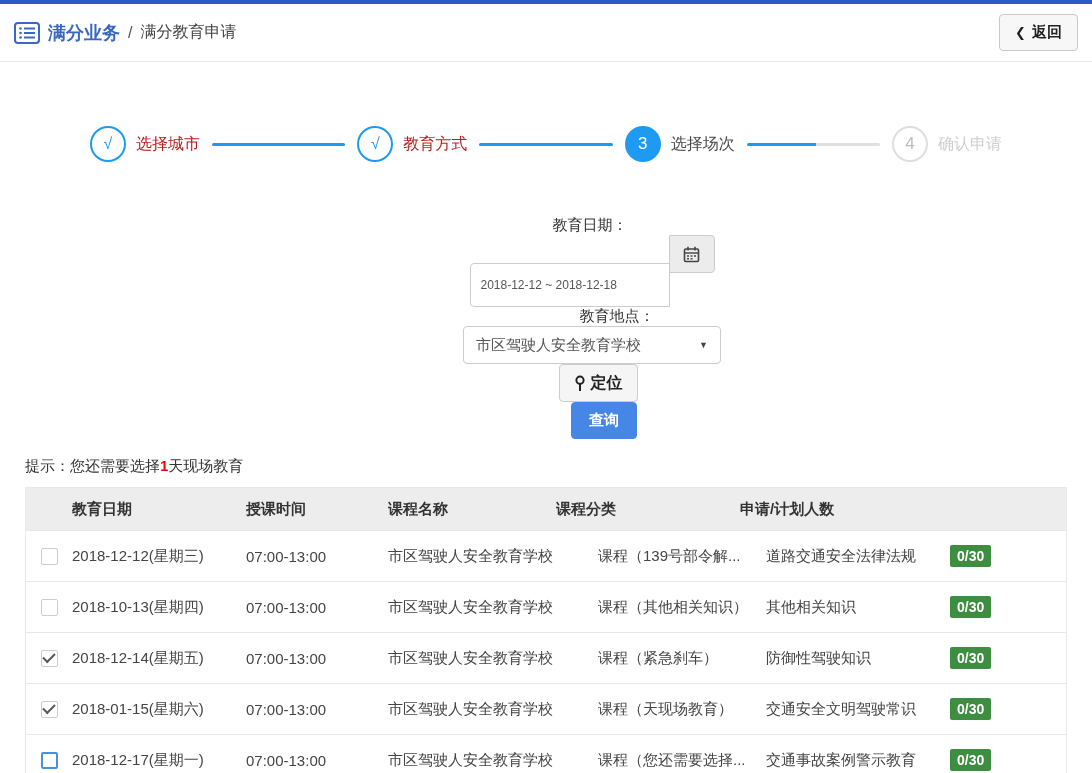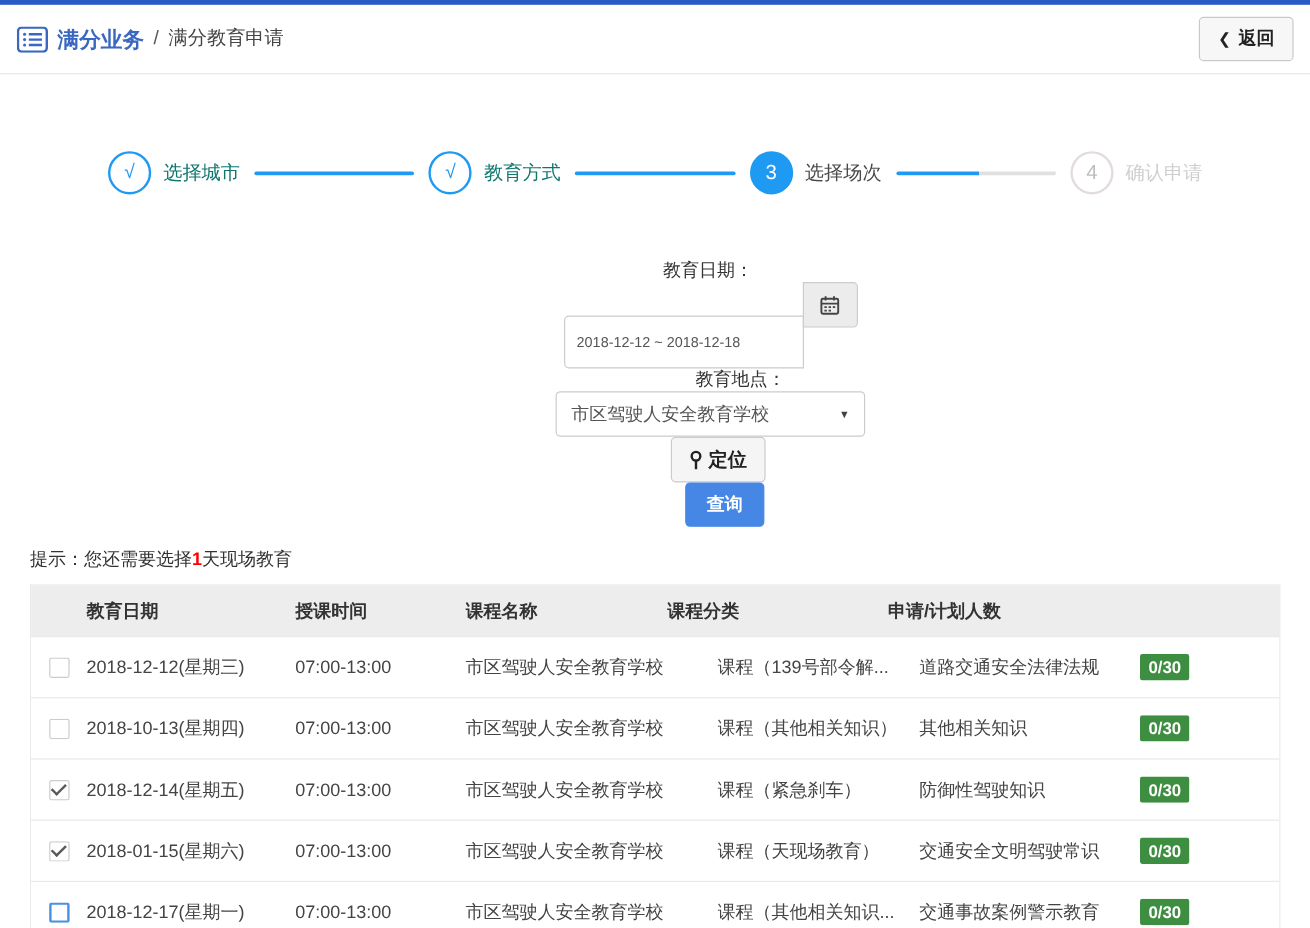--- a/index.html
+++ b/index.html
@@ -27,21 +27,21 @@
   .back-chevron { font-size:13px; font-weight:bold; }
   
   .stepper { display:flex; align-items:center; width:912px; margin:64px auto 0; }
   .step { display:flex; align-items:center; flex:none; }
   .step-circle {
     width:36px; height:36px; border-radius:50%; display:flex; align-items:center;
     justify-content:center; font-size:17px; flex:none;
   }
   .step-label { margin-left:10px; font-size:16px; }
   .st-done .step-circle { border:2px solid #1e9af2; color:#1e9af2; background:#fff; font-size:16px; }
-  .st-done .step-label { color:#0f766e; }
+  .st-done .step-label { color:#b91c1c; }
   .st-active .step-circle { background:#1e9af2; color:#fff; border:2px solid #1e9af2; }
   .st-active .step-label { color:#4a4a4a; }
   .st-pending .step-circle { border:2px solid #e3dcdc; color:#bdbdbd; background:#fff; }
   .st-pending .step-label { color:#cfcfcf; }
   .connector { flex:1; height:3px; margin:0 12px; background:#1e9af2; border-radius:2px; }
   .connector.half { background:linear-gradient(to right,#1e9af2 0 52%,#e0e0e0 52% 100%); }
   
   .filters { display:flex; align-items:center; margin:54px 0 0 88px;flex-direction:column; }
   .f-label { font-size:15px; color:#333; }
   .input-group { display:flex; align-items:stretch; margin-left:4px; }
@@ -253,21 +253,21 @@
     <span class="cell c-quota"><span class="badge">0/30</span></span>
   </div>
 
   <div class="trow">
     <span class="cell c-cb">
         <span class="checkbox cb-focus"></span>
       </span>
     <span class="cell c-date">2018-12-17(星期一)</span>
     <span class="cell c-time">07:00-13:00</span>
     <span class="cell c-loc">市区驾驶人安全教育学校</span>
-    <span class="cell c-course">课程（其他相关知识...</span>
+    <span class="cell c-course">课程（您还需要选择...</span>
     <span class="cell c-cat">交通事故案例警示教育</span>
     <span class="cell c-quota"><span class="badge">0/30</span></span>
   </div>
 </div>
 
 <div class="summary">
   <span>共</span><span class="count">5</span><span>条数据</span>
 </div>
 
 <div class="actions">

